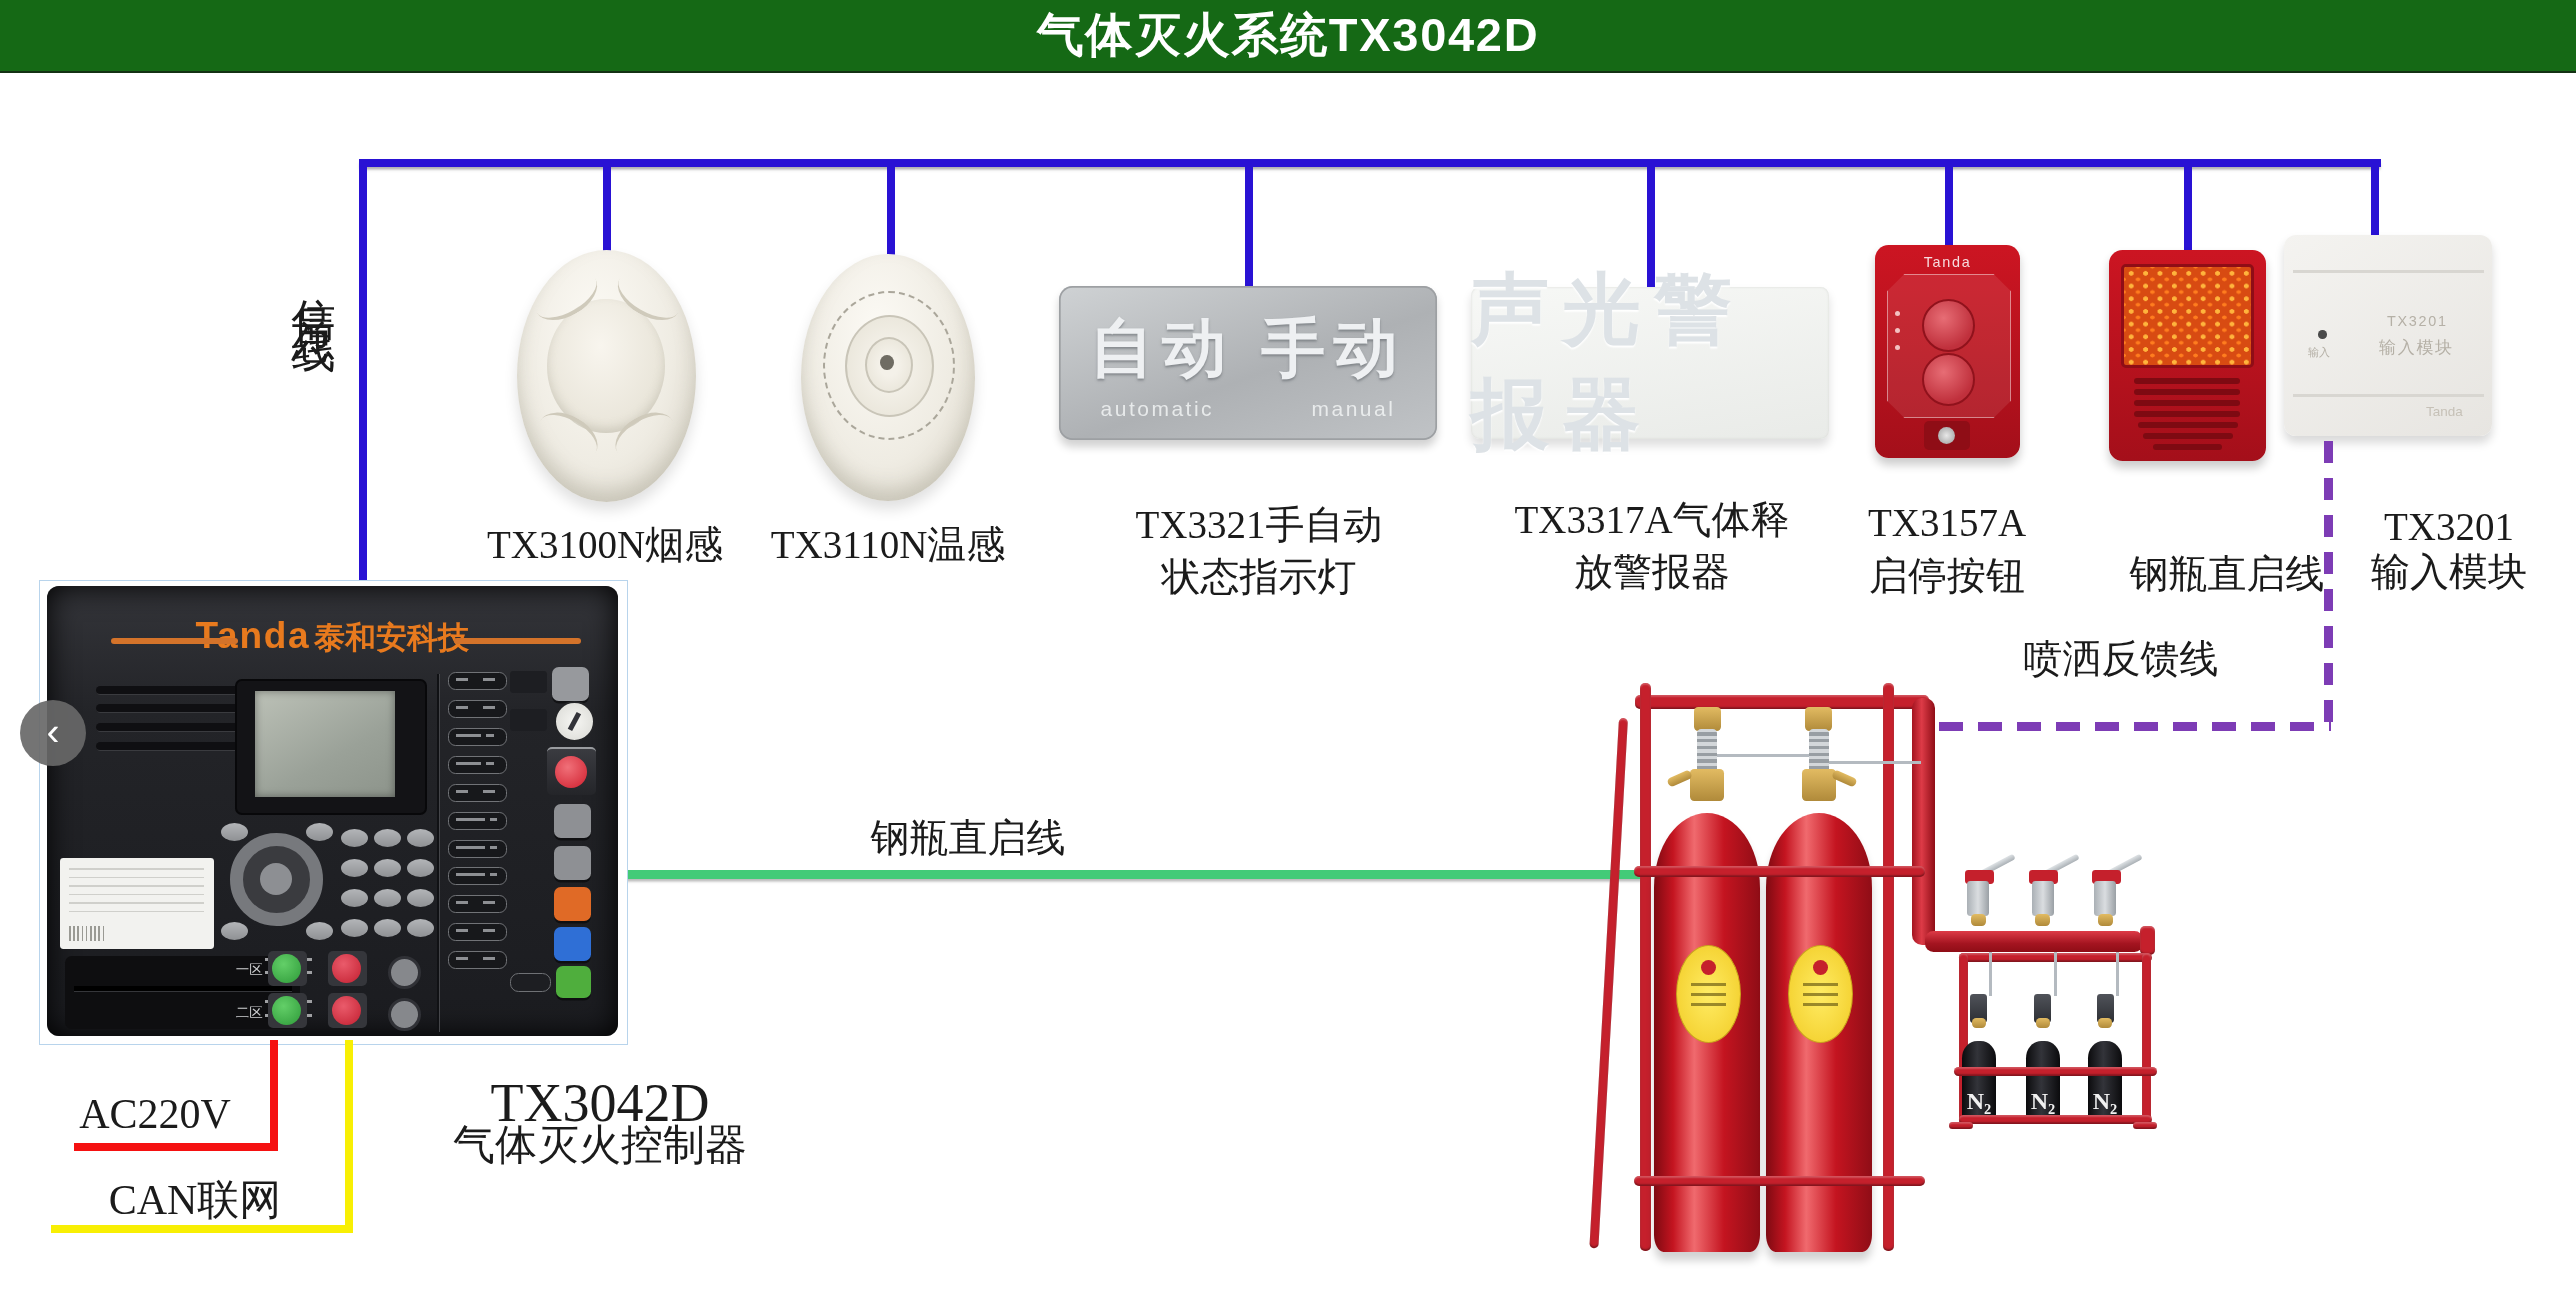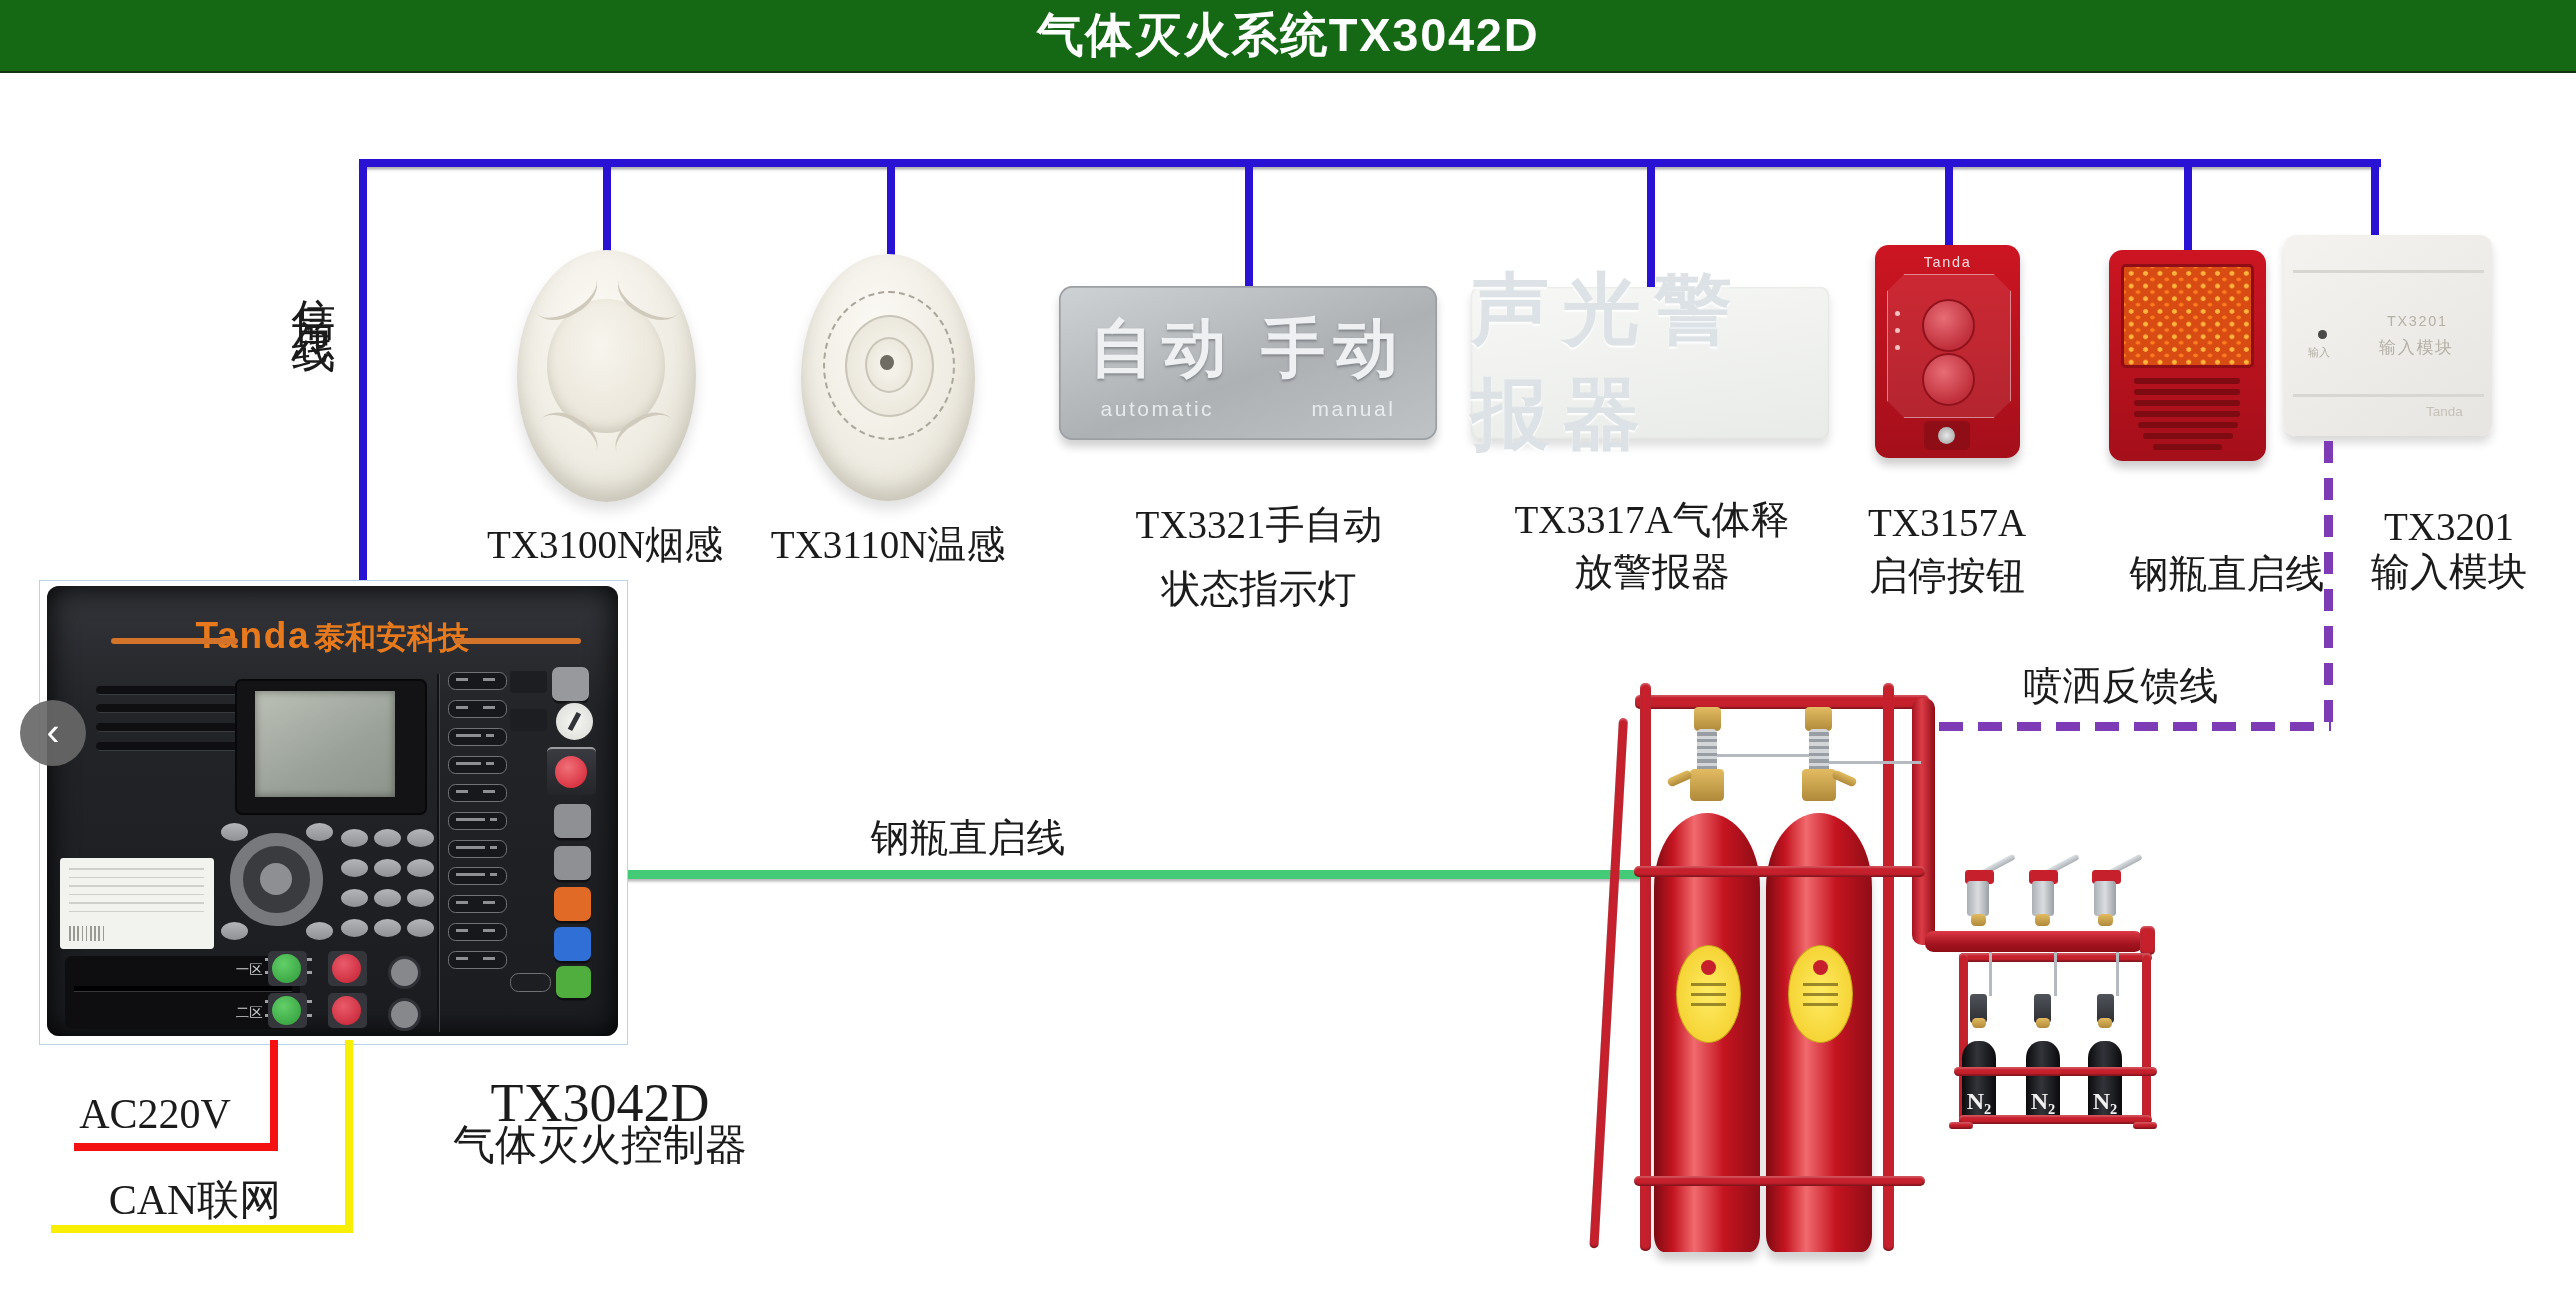--- a/index.html
+++ b/index.html
@@ -144,21 +144,21 @@
   <div class="lbl" style="left:719px;top:522px;">TX3110N温感</div>
 
   <div class="sign-silver" style="left:1059px;top:286px;width:378px;height:154px;">
     <div class="cn">自动 手动</div>
     <div class="en">
       <span>automatic</span>
       <span>manual</span>
     </div>
   </div>
   <div class="lbl" style="left:1090px;top:502px;">TX3321手自动</div>
-  <div class="lbl" style="left:1090px;top:554px;margin-top:12px;">状态指示灯</div>
+  <div class="lbl" style="left:1090px;top:554px;">状态指示灯</div>
 
   <div class="sign-white" style="left:1471px;top:287px;width:358px;height:152px;">
     <div class="cn">声光警报器</div>
   </div>
   <div class="lbl" style="left:1483px;top:497px;">TX3317A气体释</div>
   <div class="lbl" style="left:1483px;top:549px;">放警报器</div>
 
   <div class="reddev" style="left:1875px;top:245px;width:145px;height:213px;">
     <div style="position:absolute;left:0;top:8.5px;width:100%;text-align:center;color:rgba(255,255,255,.85);
          font-family:'Liberation Sans',sans-serif;font-size:14.4px;letter-spacing:1.7px;">Tanda</div>
@@ -195,21 +195,21 @@
     <div class="mtxt" style="left:24px;top:110px;font-size:11px;">输入</div>
     <div class="mtxt" style="left:103px;top:78px;font-size:14.4px;letter-spacing:1.7px;">TX3201</div>
     <div class="mtxt" style="left:95px;top:101px;font-size:17px;letter-spacing:1.7px;">输入模块</div>
     <div class="mtxt" style="left:142px;top:169px;font-size:13.5px;color:#c6c1b7;">Tanda</div>
   </div>
   <div class="lbl" style="left:2322px;top:504px;width:254px;">TX3201</div>
   <div class="lbl" style="left:2322px;top:549px;width:254px;">输入模块</div>
 
   <div class="pdash-v" style="left:2324px;top:441px;height:287px;"></div>
   <div class="pdash-h" style="left:1939px;top:722px;width:392px;"></div>
-  <div class="lbl" style="left:1952px;top:663px;">喷洒反馈线</div>
+  <div class="lbl" style="left:1952px;top:636px;">喷洒反馈线</div>
 
   <div class="greenline" style="left:622px;top:870px;width:1021px;height:8.5px;"></div>
   <div class="lbl" style="left:799px;top:815px;">钢瓶直启线</div>
 
   <div id="photo">
     <div id="panel">
       <div style="position:absolute;left:0;top:29px;width:100%;text-align:center;color:#e87a1e;
            font-family:'Liberation Sans',sans-serif;font-weight:bold;">
         <span style="font-size:37px;letter-spacing:1.7px;">Tanda</span>
         <span style="font-size:31px;">泰和安科技</span>

